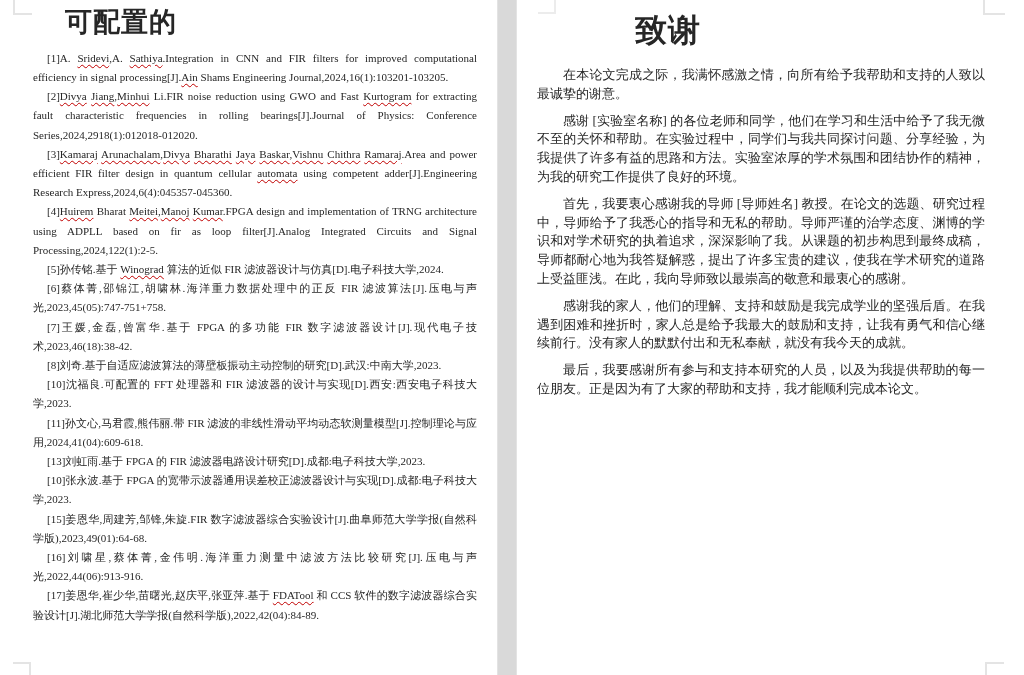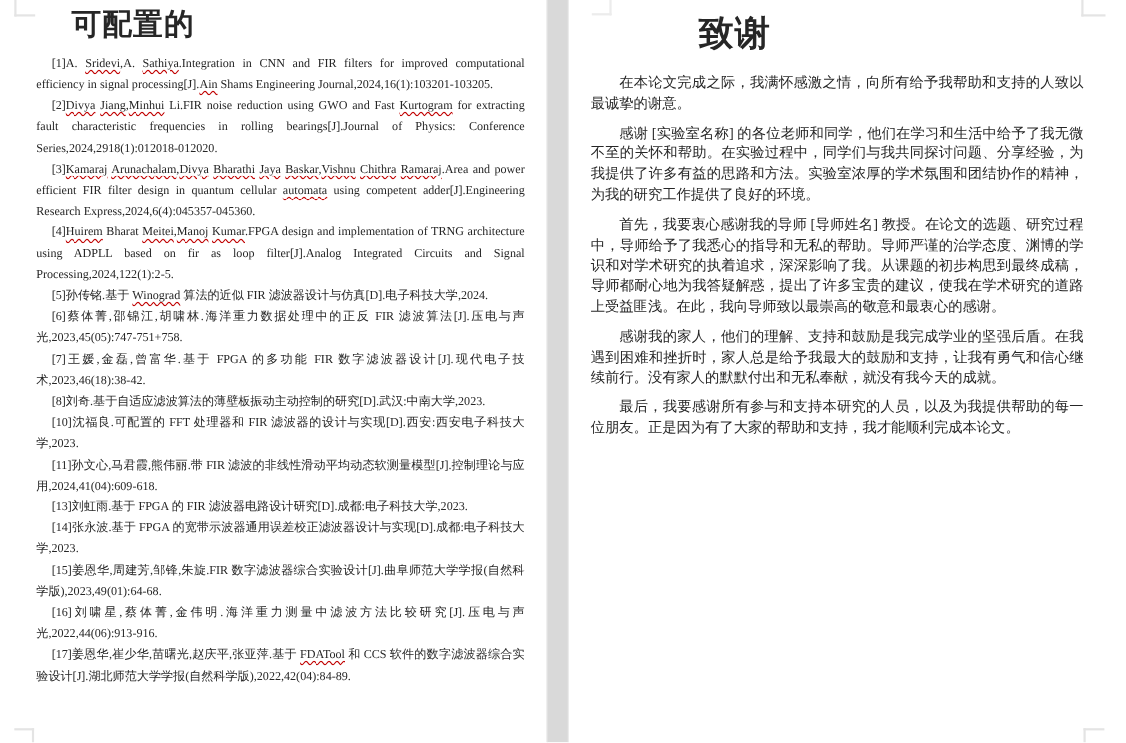--- a/index.html
+++ b/index.html
@@ -67,21 +67,21 @@
         <p>[2]<span class="sq">Divya</span> <span class="sq">Jiang</span>,<span class="sq">Minhui</span> Li.FIR noise reduction using GWO and Fast <span class="sq">Kurtogram</span> for extracting fault characteristic frequencies in rolling bearings[J].Journal of Physics: Conference Series,2024,2918(1):012018-012020.</p>
         <p>[3]<span class="sq">Kamaraj</span> <span class="sq">Arunachalam</span>,<span class="sq">Divya</span> <span class="sq">Bharathi</span> <span class="sq">Jaya</span> <span class="sq">Baskar</span>,<span class="sq">Vishnu</span> <span class="sq">Chithra</span> <span class="sq">Ramaraj</span>.Area and power efficient FIR filter design in quantum cellular <span class="sq">automata</span> using competent adder[J].Engineering Research Express,2024,6(4):045357-045360.</p>
         <p>[4]<span class="sq">Huirem</span> Bharat <span class="sq">Meitei</span>,<span class="sq">Manoj</span> <span class="sq">Kumar</span>.FPGA design and implementation of TRNG architecture using ADPLL based on fir as loop filter[J].Analog Integrated Circuits and Signal Processing,2024,122(1):2-5.</p>
         <p>[5]孙传铭.基于 <span class="sq">Winograd</span> 算法的近似 FIR 滤波器设计与仿真[D].电子科技大学,2024.</p>
         <p>[6]蔡体菁,邵锦江,胡啸林.海洋重力数据处理中的正反 FIR 滤波算法[J].压电与声光,2023,45(05):747-751+758.</p>
         <p>[7]王媛,金磊,曾富华.基于 FPGA 的多功能 FIR 数字滤波器设计[J].现代电子技术,2023,46(18):38-42.</p>
         <p>[8]刘奇.基于自适应滤波算法的薄壁板振动主动控制的研究[D].武汉:中南大学,2023.</p>
         <p>[10]沈福良.可配置的 FFT 处理器和 FIR 滤波器的设计与实现[D].西安:西安电子科技大学,2023.</p>
         <p>[11]孙文心,马君霞,熊伟丽.带 FIR 滤波的非线性滑动平均动态软测量模型[J].控制理论与应用,2024,41(04):609-618.</p>
         <p>[13]刘虹雨.基于 FPGA 的 FIR 滤波器电路设计研究[D].成都:电子科技大学,2023.</p>
-        <p>[14]张永波.基于 FPGA 的宽带示波器通用误差校正滤波器设计与实现[D].成都:电子科技大学,2023.</p>
+        <p>[10]张永波.基于 FPGA 的宽带示波器通用误差校正滤波器设计与实现[D].成都:电子科技大学,2023.</p>
         <p>[15]姜恩华,周建芳,邹锋,朱旋.FIR 数字滤波器综合实验设计[J].曲阜师范大学学报(自然科学版),2023,49(01):64-68.</p>
         <p>[16]刘啸星,蔡体菁,金伟明.海洋重力测量中滤波方法比较研究[J].压电与声光,2022,44(06):913-916.</p>
         <p>[17]姜恩华,崔少华,苗曙光,赵庆平,张亚萍.基于 <span class="sq">FDATool</span> 和 CCS 软件的数字滤波器综合实验设计[J].湖北师范大学学报(自然科学版),2022,42(04):84-89.</p>
       </div>
   </section>
 
   <div class="gutter"></div>
 
   <section class="page page-right">
     <h1 class="ack-title">致谢</h1>

